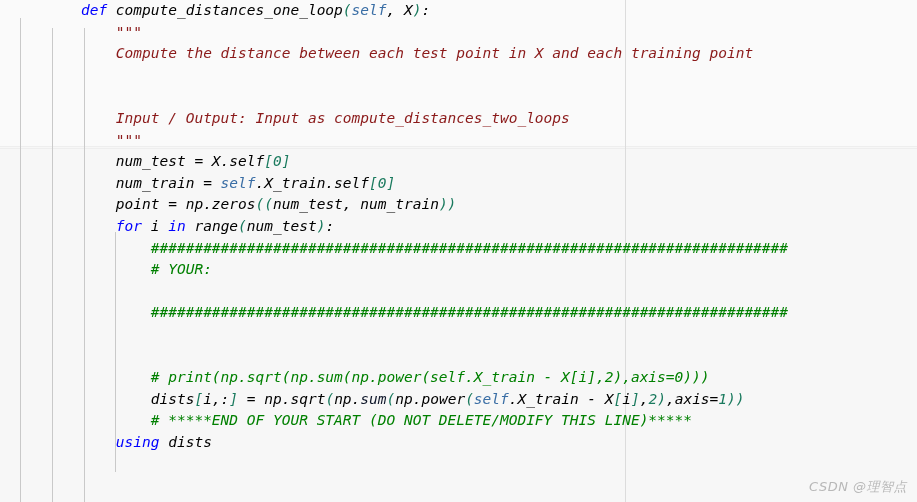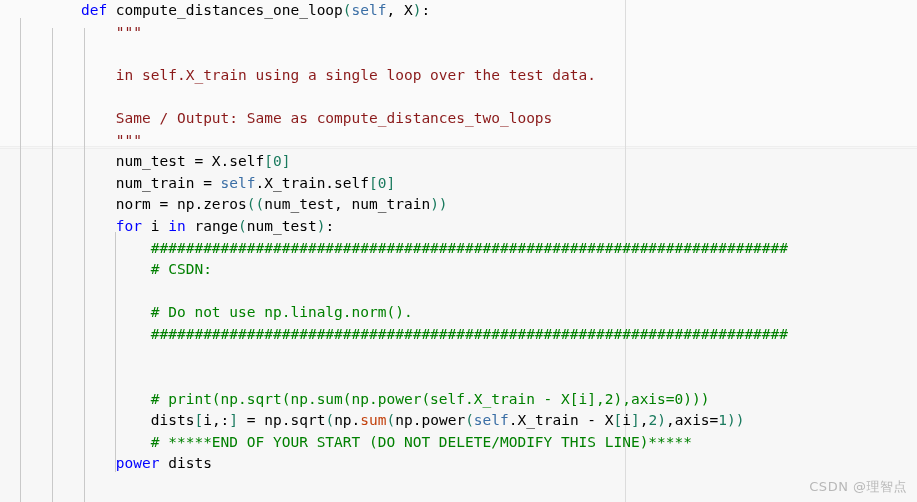--- a/index.html
+++ b/index.html
@@ -9,20 +9,21 @@
   }
   body {
     font-family: "DejaVu Sans Mono", monospace;
   }
   #editor {
     position: relative;
     width: 917px;
     height: 502px;
     background: #f7f7f7;
     overflow: hidden;
+    font-style: italic;
   }
   
   .band {
     position: absolute;
     left: 0;
     width: 917px;
     background: #fbfbfb;
     border-top: 1px solid #eeeeee;
     border-bottom: 1px solid #eeeeee;
     pointer-events: none;
@@ -64,21 +65,21 @@
     color: #000000;
     z-index: 3;
   }
   #code .ln {
     display: block;
     height: 21.6px;
     padding-left: 46px;
   }
   
   .kw   { color: #0000ff; }
-  .bi   { color: #c2410c; }
+  .bi   { color: #0f172a; }
   .self { color: #3a6ea5; }
   .str  { color: #8b1a1a; }
   .cmt  { color: #008000; }
   .num  { color: #1a7a5e; }
   .brk  { color: #1a7a5e; }
   .pl   { color: #000000; }
 
   
   #watermark {
     position: absolute;
@@ -105,37 +106,36 @@
       <div class="vguide" style="left: 20px; top: 18px; height: 484px;"></div>
       <div class="vguide" style="left: 52px; top: 28px; height: 474px;"></div>
       <div class="vguide" style="left: 84px; top: 28px; height: 474px;"></div>
       <div class="vguide" style="left: 115px; top: 232px; height: 240px;"></div>
     </div>
 
   <div id="margin-ruler"></div>
 
   <pre id="code"><span class="ln"><span class="pl">    </span><span class="kw">def</span><span class="pl"> compute_distances_one_loop</span><span class="brk">(</span><span class="self">self</span><span class="pl">, X</span><span class="brk">)</span><span class="pl">:</span>
 </span><span class="ln"><span class="pl">        </span><span class="str">"""</span>
+</span><span class="ln"><span class="pl">        </span><span class="str">Compute the distance between each test point in X and each training point</span>
 </span><span class="ln"><span class="pl">        </span>
-</span><span class="ln"><span class="pl">        </span><span class="str">in self.X_train using a single loop over the test data.</span>
 </span><span class="ln">
-</span><span class="ln"><span class="pl">        </span><span class="str">Same / Output: Same as compute_distances_two_loops</span>
+</span><span class="ln"><span class="pl">        </span><span class="str">Input / Output: Input as compute_distances_two_loops</span>
 </span><span class="ln"><span class="pl">        </span><span class="str">"""</span>
 </span><span class="ln"><span class="pl">        </span><span class="pl">num_test = X.self</span><span class="brk">[</span><span class="num">0</span><span class="brk">]</span>
 </span><span class="ln"><span class="pl">        </span><span class="pl">num_train = </span><span class="self">self</span><span class="pl">.X_train.self</span><span class="brk">[</span><span class="num">0</span><span class="brk">]</span>
-</span><span class="ln"><span class="pl">        </span><span class="pl">norm = np.zeros</span><span class="brk">((</span><span class="pl">num_test, num_train</span><span class="brk">))</span>
+</span><span class="ln"><span class="pl">        </span><span class="pl">point = np.zeros</span><span class="brk">((</span><span class="pl">num_test, num_train</span><span class="brk">))</span>
 </span><span class="ln"><span class="pl">        </span><span class="kw">for</span><span class="pl"> i </span><span class="kw">in</span><span class="pl"> range</span><span class="brk">(</span><span class="pl">num_test</span><span class="brk">)</span><span class="pl">:</span>
 </span><span class="ln"><span class="pl">            </span><span class="cmt">#########################################################################</span>
-</span><span class="ln"><span class="pl">            </span><span class="cmt"># CSDN:</span>
+</span><span class="ln"><span class="pl">            </span><span class="cmt"># YOUR:</span>
 </span><span class="ln"><span class="pl">            </span>
-</span><span class="ln"><span class="pl">            </span><span class="cmt"># Do not use np.linalg.norm().</span>
 </span><span class="ln"><span class="pl">            </span><span class="cmt">#########################################################################</span>
 </span><span class="ln"><span class="pl">            </span>
 </span><span class="ln">
 </span><span class="ln"><span class="pl">            </span><span class="cmt"># print(np.sqrt(np.sum(np.power(self.X_train - X[i],2),axis=0)))</span>
 </span><span class="ln"><span class="pl">            </span><span class="pl">dists</span><span class="brk">[</span><span class="pl">i,:</span><span class="brk">]</span><span class="pl"> = np.sqrt</span><span class="brk">(</span><span class="pl">np.</span><span class="bi">sum</span><span class="brk">(</span><span class="pl">np.power</span><span class="brk">(</span><span class="self">self</span><span class="pl">.X_train - X</span><span class="brk">[</span><span class="pl">i</span><span class="brk">]</span><span class="pl">,</span><span class="num">2</span><span class="brk">)</span><span class="pl">,axis=</span><span class="num">1</span><span class="brk">))</span>
 </span><span class="ln"><span class="pl">            </span><span class="cmt"># *****END OF YOUR START (DO NOT DELETE/MODIFY THIS LINE)*****</span>
-</span><span class="ln"><span class="pl">        </span><span class="kw">power</span><span class="pl"> dists</span>
+</span><span class="ln"><span class="pl">        </span><span class="kw">using</span><span class="pl"> dists</span>
 </span></pre>
 
   <div id="watermark">CSDN @理智点</div>
 
 </div>
 
 </body></html>

